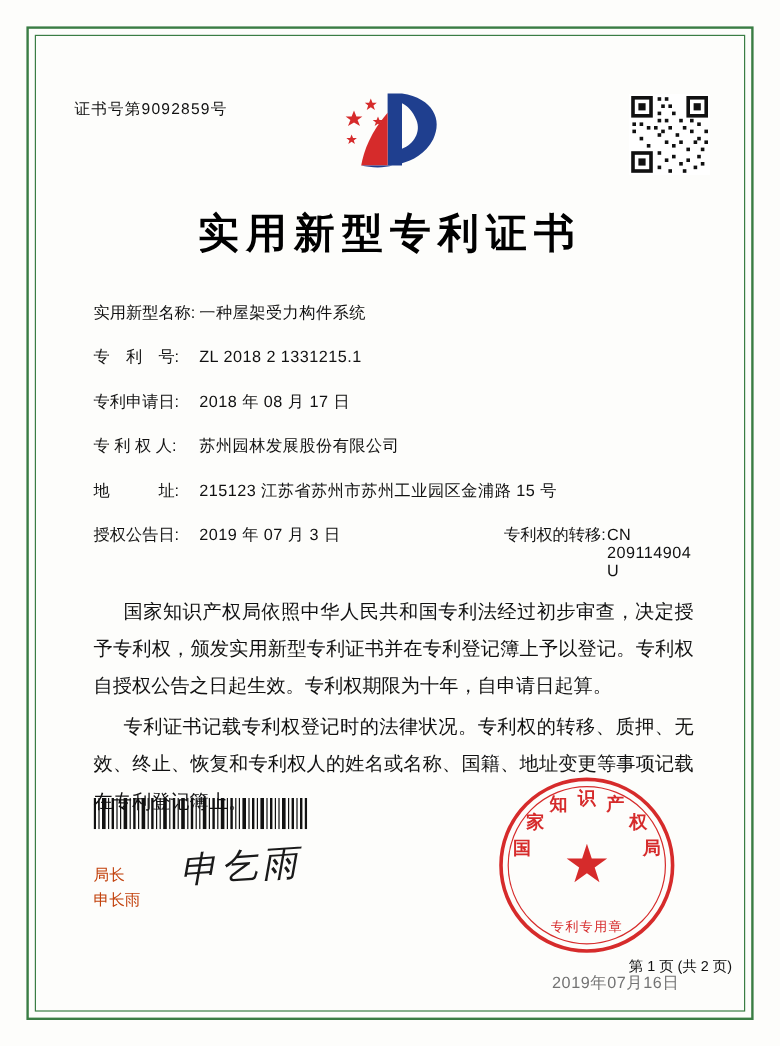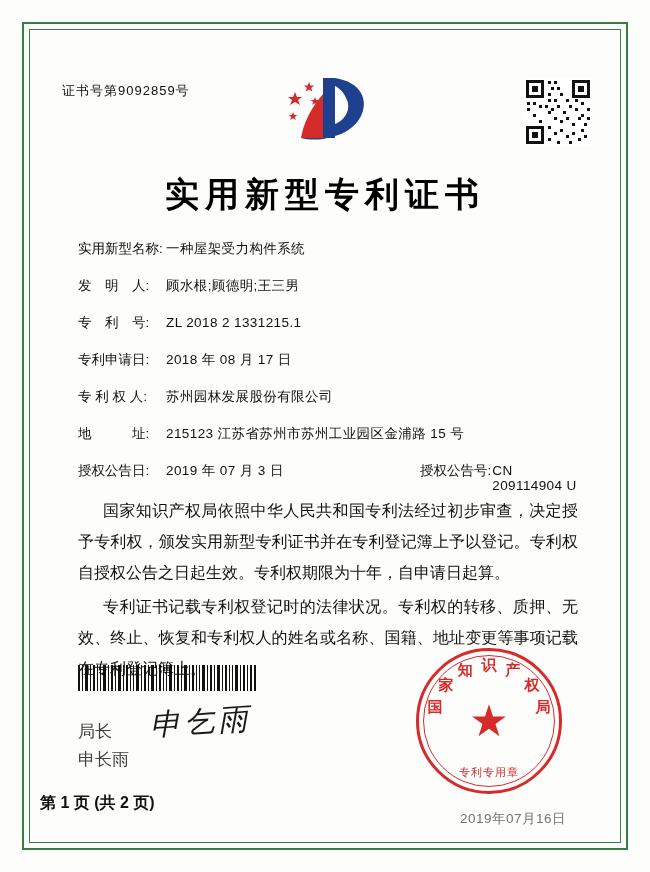--- a/index.html
+++ b/index.html
@@ -78,21 +78,21 @@
     font-family: "DejaVu Serif", serif;
     font-size: 34px;
     font-weight: bold;
     letter-spacing: 6px;
     color: #000;
   }
   .fields {
     position: absolute;
     left: 38px;
     right: 30px;
-    top: 200px;
+    top: 212px;
   }
   .field-row {
     display: flex;
     align-items: baseline;
     margin-bottom: 19px;
     font-size: 13.5px;
     color: #111;
   }
   .field-label {
     width: 88px;
@@ -132,23 +132,23 @@
     position: absolute;
     left: 38px;
     top: 625px;
     width: 178px;
     height: 26px;
   }
   .sign-block {
     position: absolute;
     left: 38px;
     top: 678px;
-    font-size: 17px;
+    font-size: 13px;
     line-height: 1.65;
-    color: #404040;
+    color: #c2410c;
   }
   .signature {
     position: absolute;
     left: 110px;
     top: 662px;
     font-family: "DejaVu Serif", serif;
     font-size: 30px;
     font-style: italic;
     color: #1a1a1a;
     transform: rotate(-4deg);
@@ -214,24 +214,23 @@
     top: 770px;
     color: #737373;
     font-size: 13.5px;
     letter-spacing: 0.5px;
   }
   .footer {
     position: absolute;
     left: 0;
     right: 0;
     bottom: 18px;
-    text-align: left;
-    font-size: 16px;
+    text-align: right;
+    font-size: 12px;
     color: #111;
-    font-weight: bold;
   }
 </style>
 </head>
 <body>
 
 <div class="page">
 
   <div class="border-outer"></div>
   <div class="border-inner"></div>
 
@@ -321,43 +320,39 @@
     </div>
 
     <div class="title">实用新型专利证书</div>
 
     <div class="fields">
       <div class="field-row">
         <div class="field-label">实用新型名称:</div>
         <div class="field-value">一种屋架受力构件系统</div>
       </div>
       <div class="field-row">
-        <div class="field-label">发　明　人:</div>
-        <div class="field-value">顾水根;顾德明;王三男</div>
-      </div>
-      <div class="field-row">
         <div class="field-label">专　利　号:</div>
         <div class="field-value">ZL 2018 2 1331215.1</div>
       </div>
       <div class="field-row">
         <div class="field-label">专利申请日:</div>
         <div class="field-value">2018 年 08 月 17 日</div>
       </div>
       <div class="field-row">
         <div class="field-label">专 利 权 人:</div>
         <div class="field-value">苏州园林发展股份有限公司</div>
       </div>
       <div class="field-row">
         <div class="field-label">地　　　址:</div>
         <div class="field-value">215123 江苏省苏州市苏州工业园区金浦路 15 号</div>
       </div>
       <div class="field-row split">
         <div class="field-label">授权公告日:</div>
         <div class="field-value">2019 年 07 月 3 日</div>
-        <div class="field-label2">授权公告号:</div>
+        <div class="field-label2">专利权的转移:</div>
         <div class="field-value" style="flex:1 1 auto;margin-left:1px;">CN 209114904 U</div>
       </div>
     </div>
 
     <div class="paras">
       <p>国家知识产权局依照中华人民共和国专利法经过初步审查，决定授予专利权，颁发实用新型专利证书并在专利登记簿上予以登记。专利权自授权公告之日起生效。专利权期限为十年，自申请日起算。</p>
       <p>专利证书记载专利权登记时的法律状况。专利权的转移、质押、无效、终止、恢复和专利权人的姓名或名称、国籍、地址变更等事项记载在专利登记簿上。</p>
     </div>
 
     <div class="barcode">

